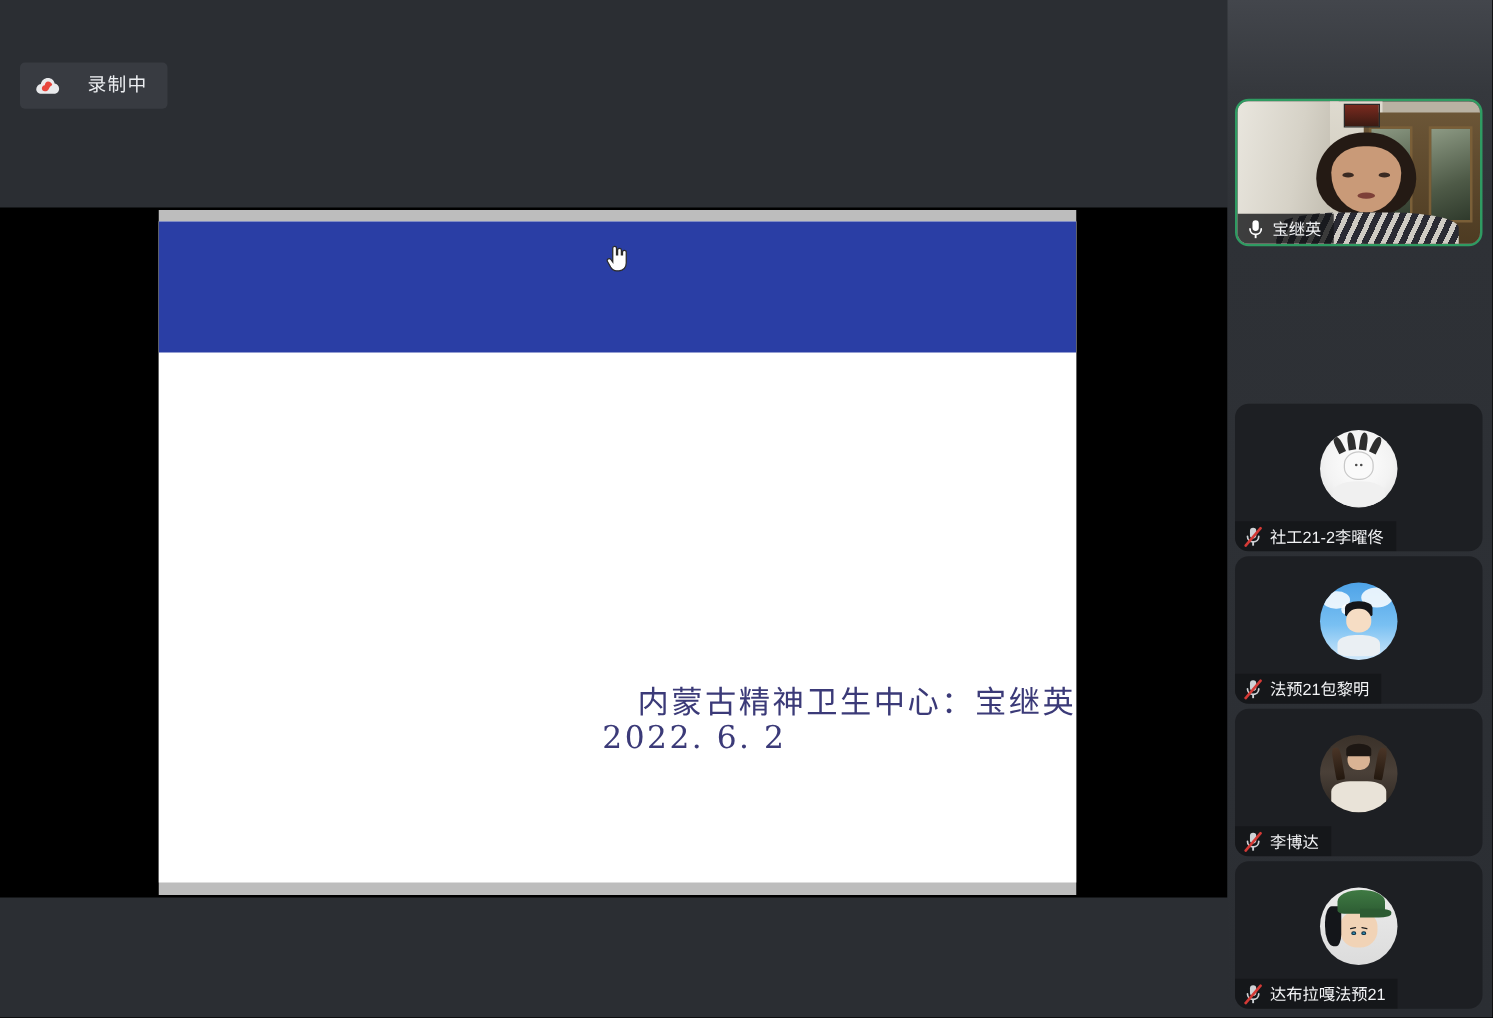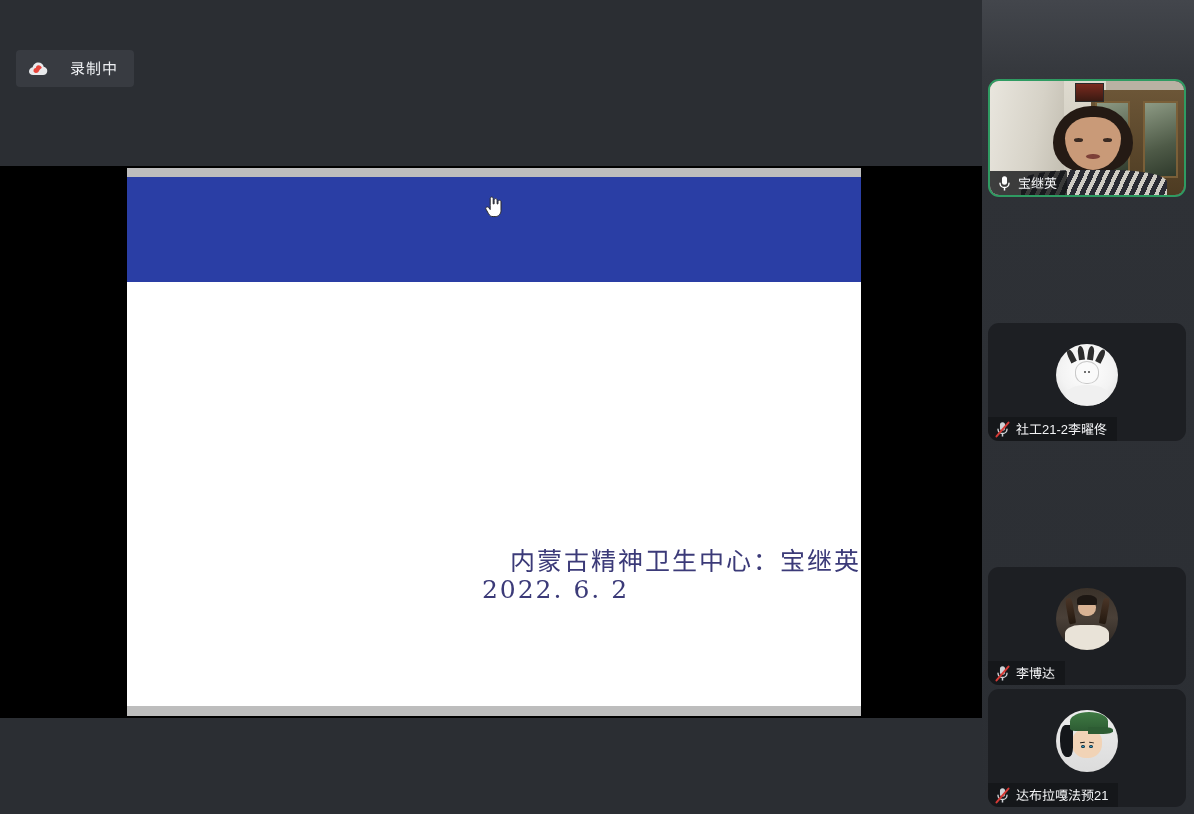--- a/index.html
+++ b/index.html
@@ -508,20 +508,41 @@
         <svg class="mic-ico" viewBox="0 0 16 18" xmlns="http://www.w3.org/2000/svg">
           <rect x="5.3" y="1.2" width="5.4" height="9.2" rx="2.7" fill="#cfd2d6"></rect>
           <path d="M3.2 8.6c0 2.6 2.1 4.6 4.8 4.6s4.8-2 4.8-4.6" fill="none" stroke="#cfd2d6" stroke-width="1.5" stroke-linecap="round"></path>
           <rect x="7.2" y="13.1" width="1.6" height="3.4" fill="#cfd2d6"></rect>
           <line x1="1.6" y1="16.4" x2="14.4" y2="1.6" stroke="#d43a36" stroke-width="2.2" stroke-linecap="round"></line>
         </svg>
         <span class="name-txt">社工21-2李曜佟</span>
       </div>
     </div>
 
+    <div class="tile" style="top:445px;">
+      <div class="tile-media">
+        <div class="avatar-circle av-sky">
+          <span class="cloud c1"></span>
+            <span class="cloud c2"></span>
+            <span class="cloud c3"></span>
+          <span class="toon-body"></span>
+          <span class="toon-hair"></span>
+          <span class="toon-face"></span>
+        </div>
+      </div>
+      <div class="nameplate">
+        <svg class="mic-ico" viewBox="0 0 16 18" xmlns="http://www.w3.org/2000/svg">
+          <rect x="5.3" y="1.2" width="5.4" height="9.2" rx="2.7" fill="#cfd2d6"></rect>
+          <path d="M3.2 8.6c0 2.6 2.1 4.6 4.8 4.6s4.8-2 4.8-4.6" fill="none" stroke="#cfd2d6" stroke-width="1.5" stroke-linecap="round"></path>
+          <rect x="7.2" y="13.1" width="1.6" height="3.4" fill="#cfd2d6"></rect>
+          <line x1="1.6" y1="16.4" x2="14.4" y2="1.6" stroke="#d43a36" stroke-width="2.2" stroke-linecap="round"></line>
+        </svg>
+        <span class="name-txt">法预21包黎明</span>
+      </div>
+    </div>
 
     <div class="tile" style="top:567px;">
       <div class="tile-media">
         <div class="avatar-circle av-photo">
           <span class="ph-shirt"></span>
           <span class="ph-head"></span>
           <span class="ph-hair"></span>
           <span class="bottle l"></span>
             <span class="bottle r"></span>
         </div>

